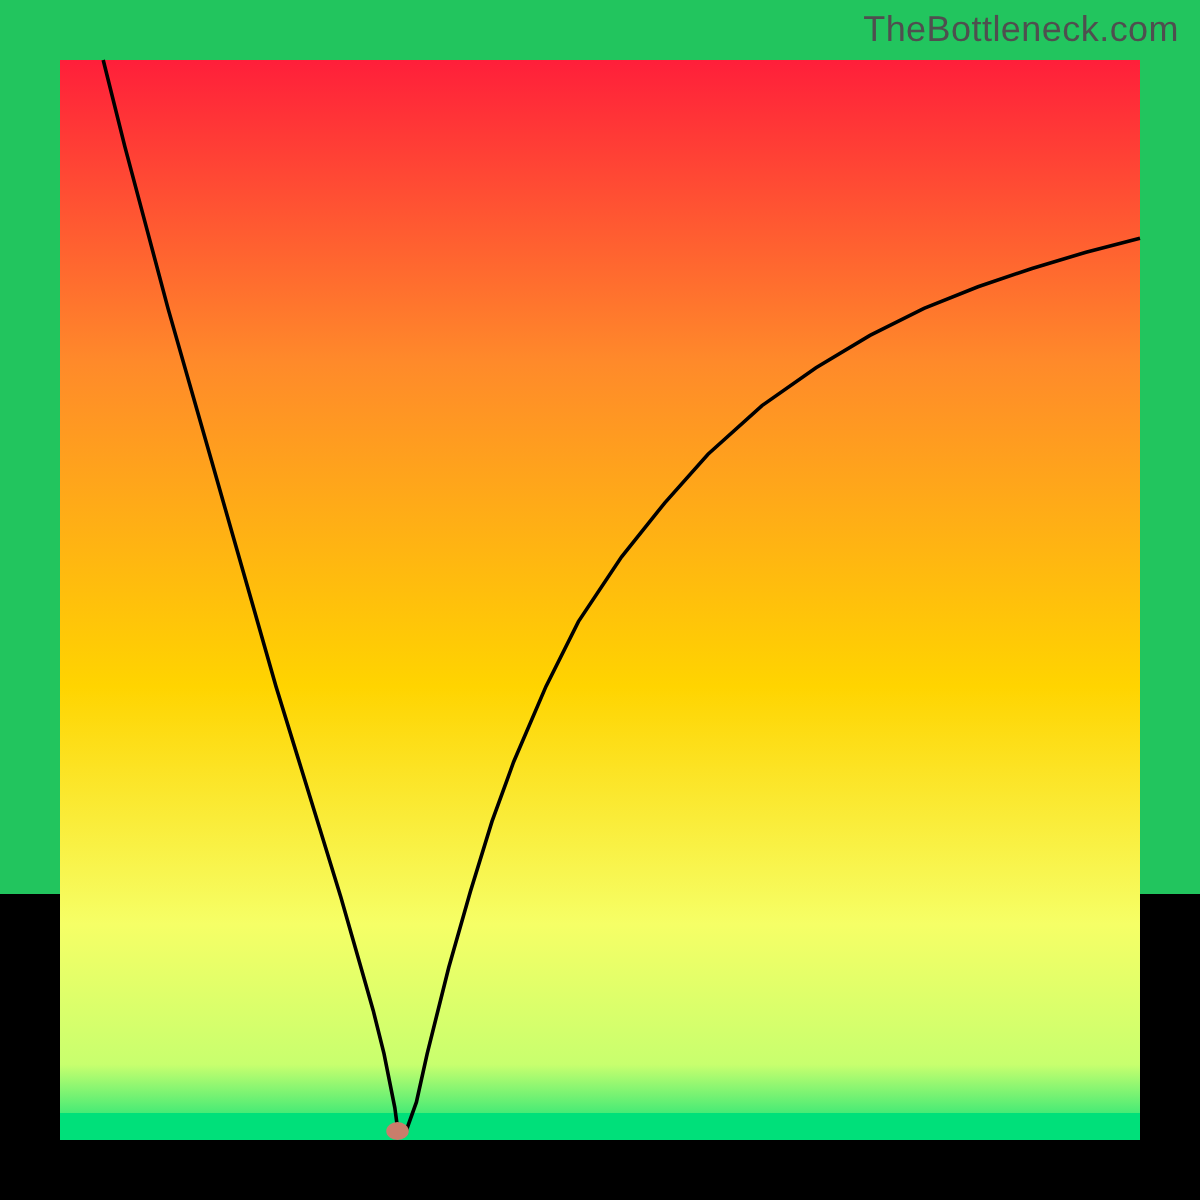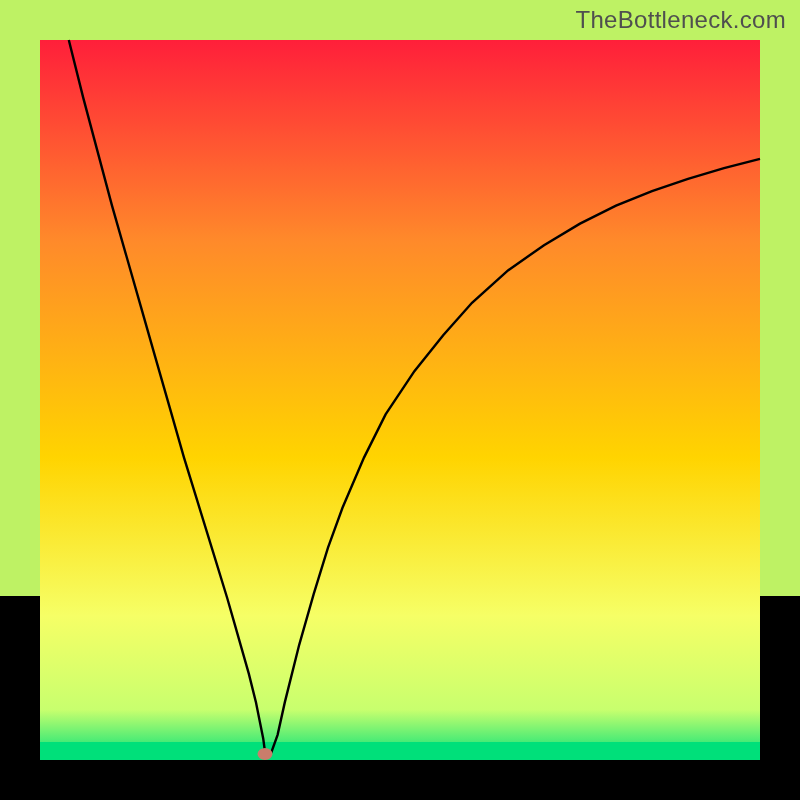--- a/index.html
+++ b/index.html
@@ -7,21 +7,21 @@
     padding: 0;
     width: 800px;
     height: 800px;
     background: #000000;
     overflow: hidden;
   }
   .frame {
     position: relative;
     width: 800px;
     height: 596px;
-    background: #bef264;
+    background: #22c55e;
   }
   .plot-area {
     position: absolute;
     left: 40px;
     top: 40px;
     width: 720px;
     height: 720px;
     
   }
   .watermark {

